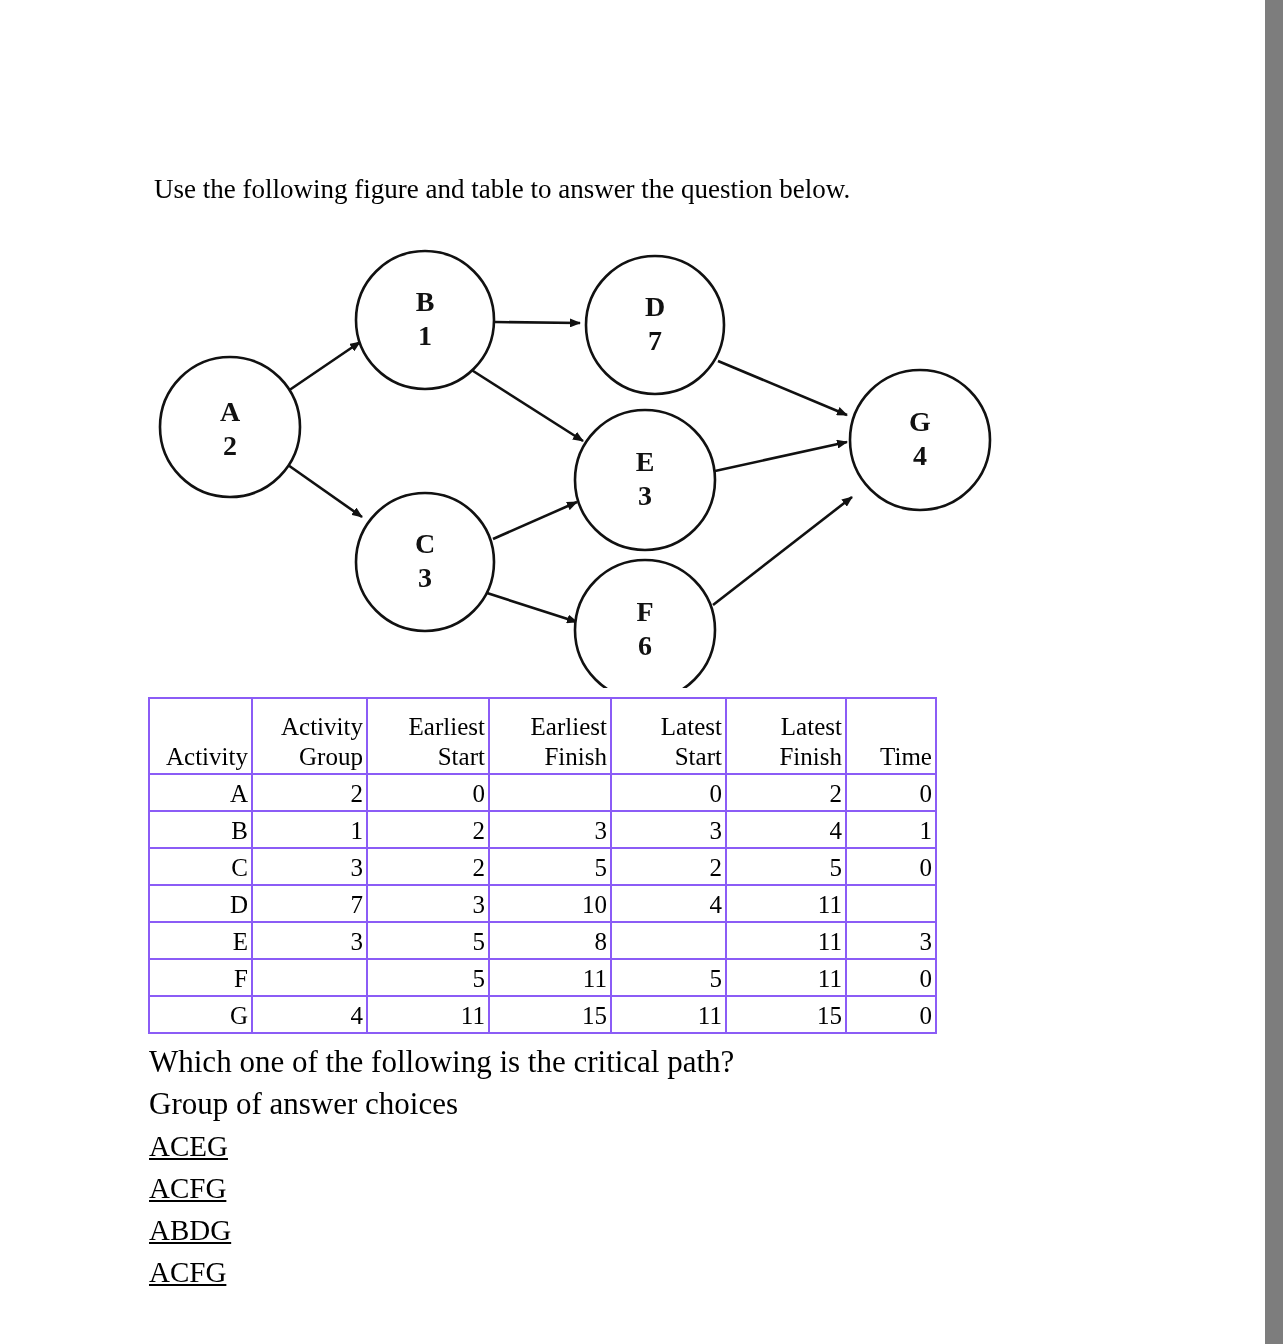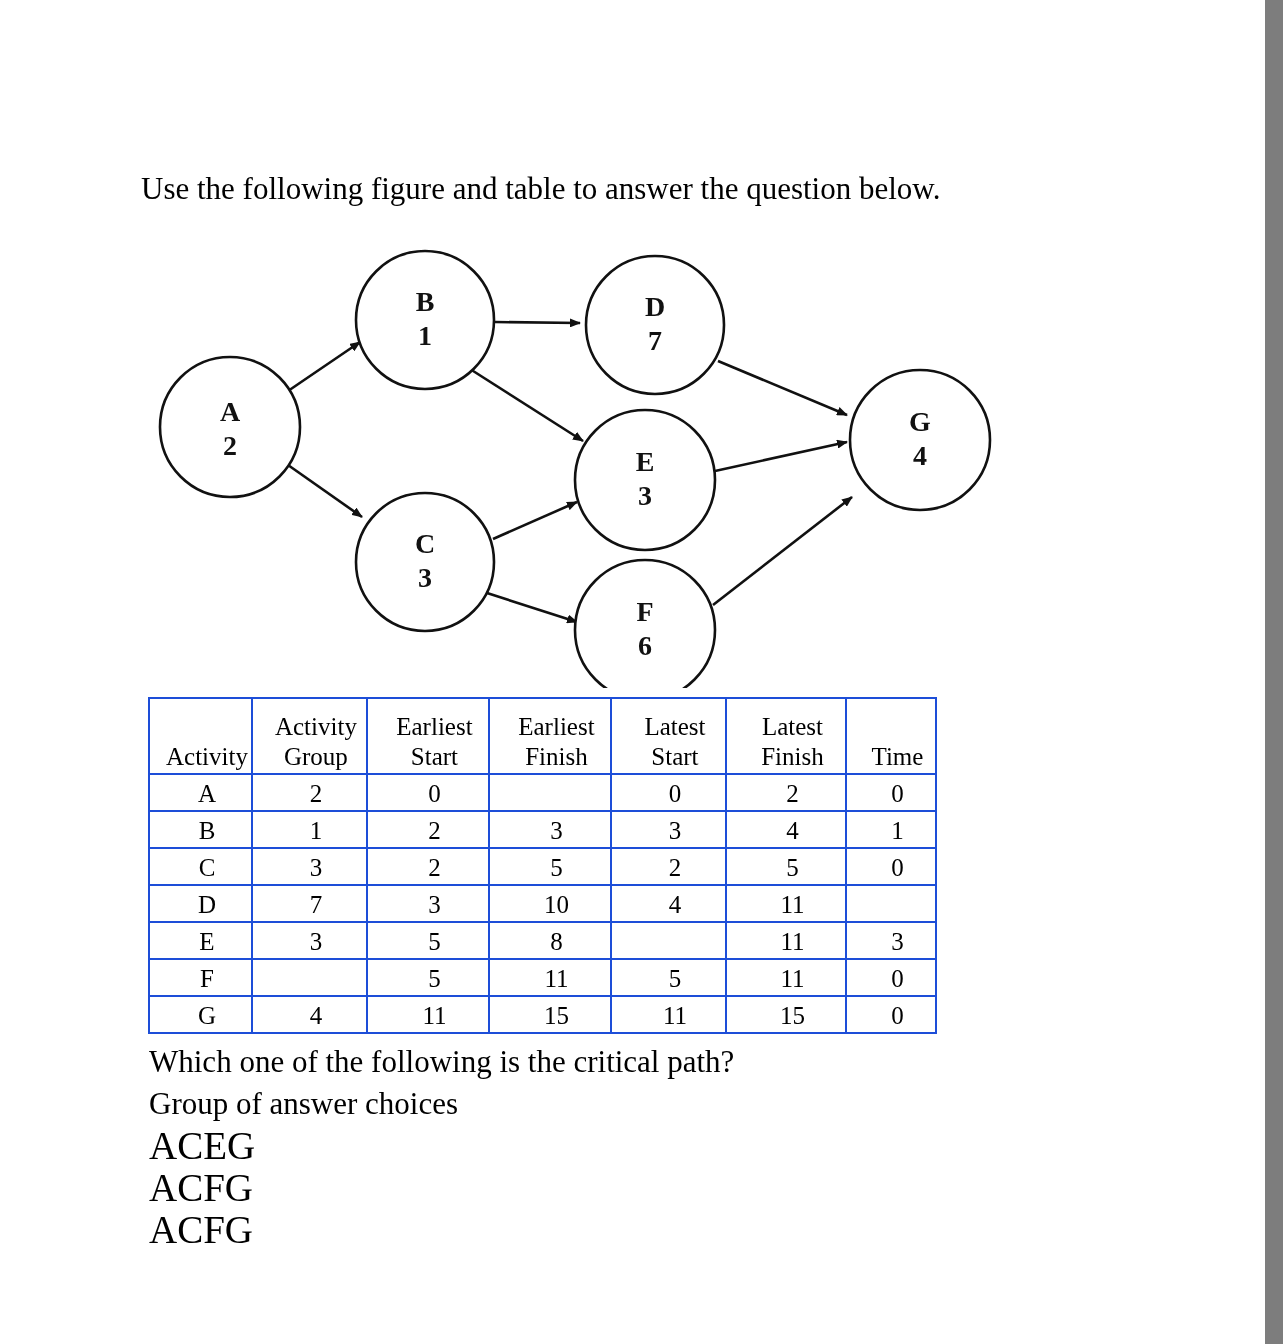--- a/index.html
+++ b/index.html
@@ -31,23 +31,23 @@
     top: 0;
     left: 1265px;
     width: 18px;
     height: 1344px;
     background: #7d7d7d;
   }
 
   
   #intro {
     position: absolute;
-    left: 141px;
+    left: 154px;
     top: 170px;
-    font-size: 31px;
+    font-size: 27px;
     line-height: 38px;
     white-space: nowrap;
   }
 
   
   #diagram {
     position: absolute;
     left: 140px;
     top: 243px;
     width: 880px;
@@ -71,23 +71,23 @@
   #cpm-table {
     position: absolute;
     left: 148px;
     top: 697px;
     border-collapse: collapse;
     table-layout: fixed;
     font-size: 25px;
     line-height: 30px;
   }
   #cpm-table td, #cpm-table th {
-    border: 2px solid #1d4ed8;
+    border: 2px solid #8b5cf6;
     vertical-align: bottom;
-    text-align: center;
+    text-align: right;
     padding: 1px 3px 1px 16px;
     font-weight: normal;
     height: 30px;
     overflow: hidden;
     white-space: nowrap;
   }
   #cpm-table thead th {
     vertical-align: bottom;
     height: 72px;
     line-height: 30px;
@@ -107,23 +107,24 @@
   #question-block {
     position: absolute;
     left: 149px;
     top: 1041px;
     font-size: 31px;
     line-height: 42px;
   }
   #question-block .qline { white-space: nowrap; }
   #choices { list-style: none; margin: 0; padding: 0; }
   #choices li {
-    font-size: 39px;
+    font-size: 29px;
     line-height: 42px;
     white-space: nowrap;
+    text-decoration: underline;
   }
 </style>
 </head>
 <body>
 
 <div id="page">
 
   <div id="intro">Use the following figure and table to answer the question below.</div>
 
   <div id="diagram">
@@ -289,19 +290,20 @@
       </tr>
     </tbody>
   </table>
 
   <div id="question-block">
     <div class="qline">Which one of the following is the critical path?</div>
     <div class="qline">Group of answer choices</div>
     <ul id="choices">
       <li>ACEG</li>
       <li>ACFG</li>
+      <li>ABDG</li>
       <li>ACFG</li>
     </ul>
   </div>
 
 </div>
 
 <div id="right-rail"></div>
 
 </body></html>

